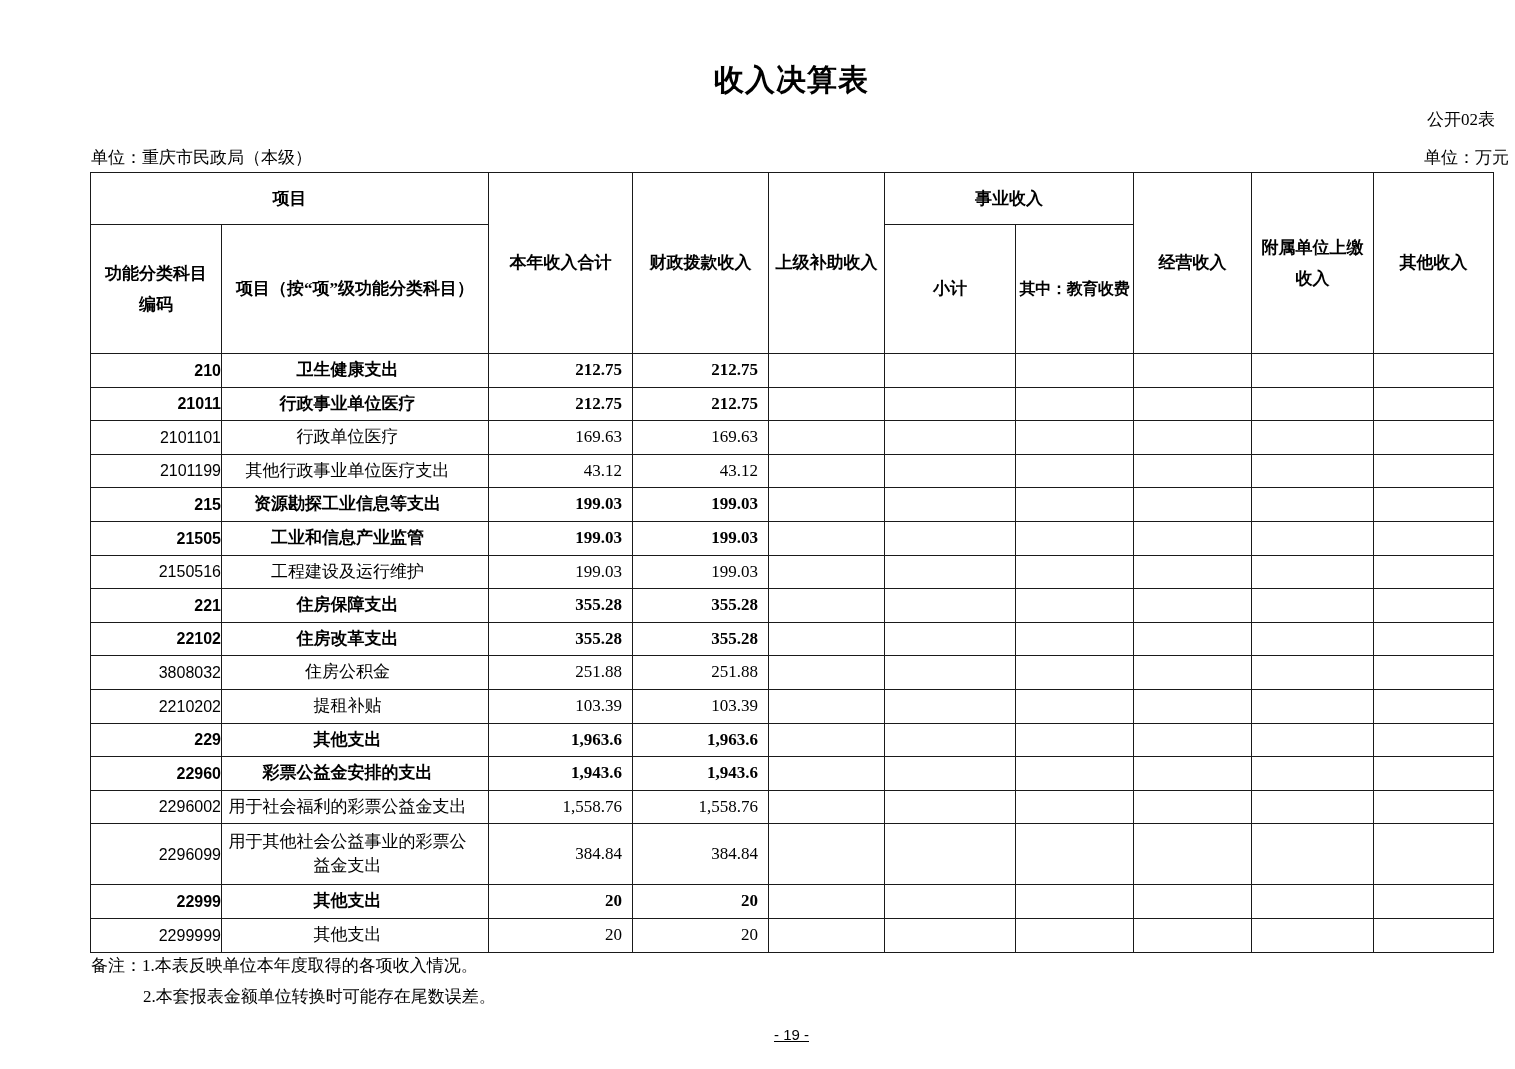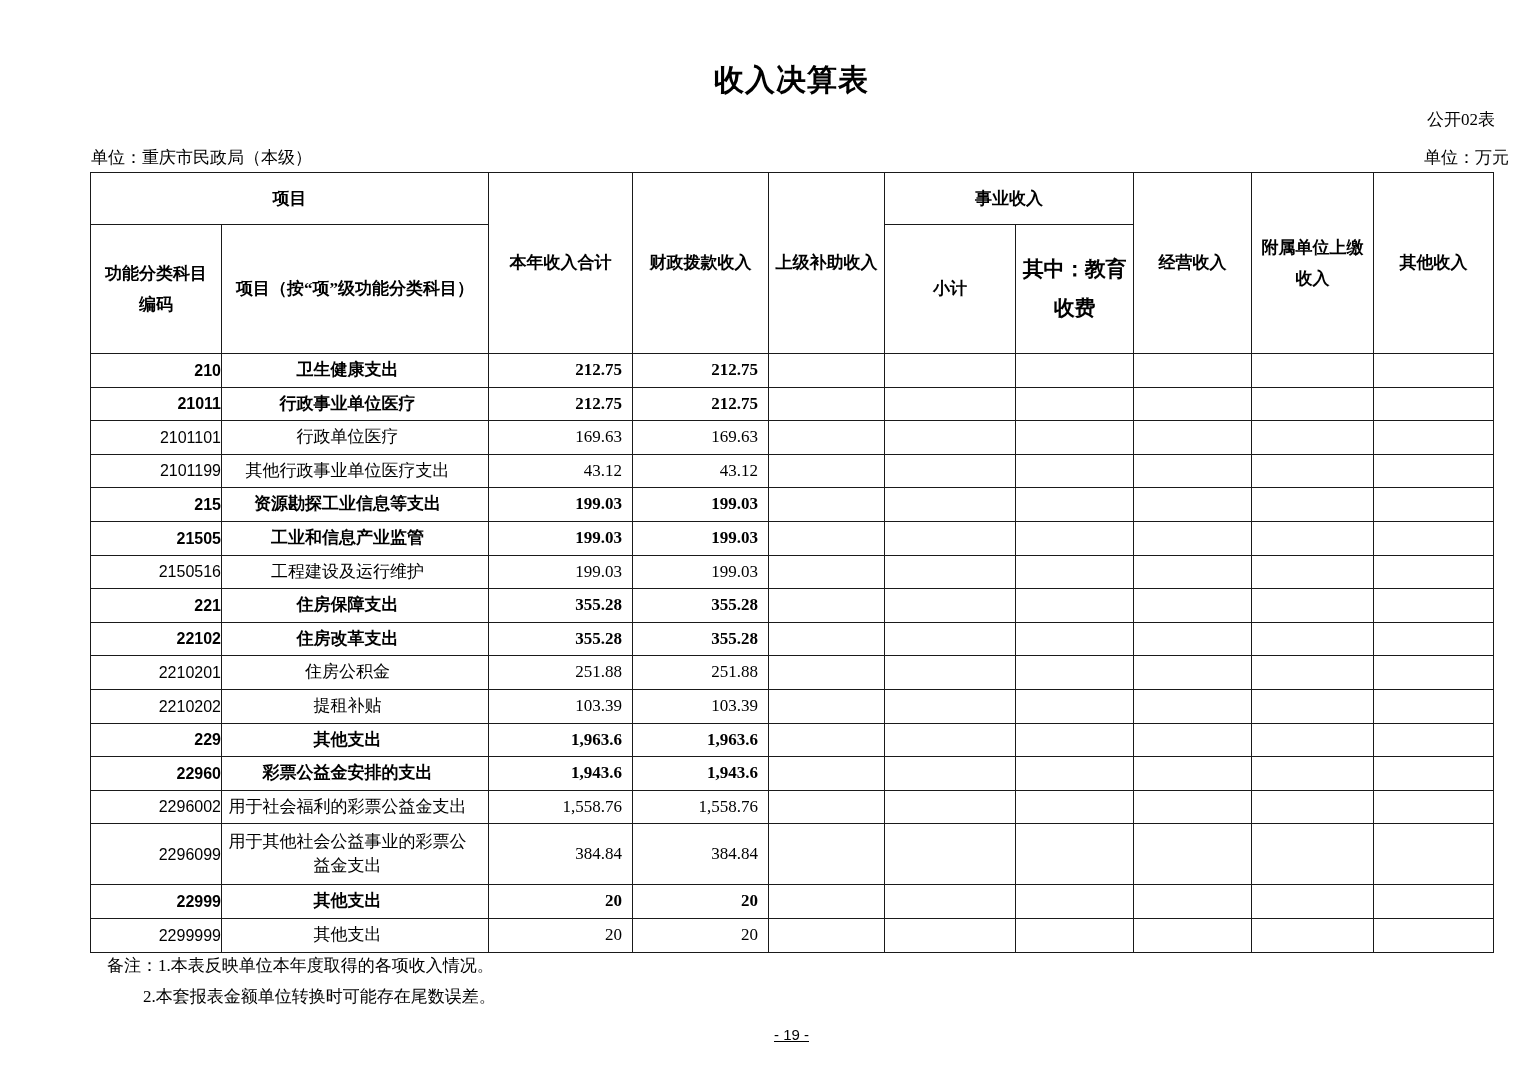--- a/index.html
+++ b/index.html
@@ -58,21 +58,21 @@
   thead th {
     font-size: 17px;
     font-weight: bold;
     text-align: center;
     line-height: 1.85;
     padding: 0 2px;
   }
   tr.h1 th { height: 52px; }
   tr.h2 th { height: 129px; }
   th.th-code { padding: 0 13px; }
-  th.th-edu { font-size: 21px; letter-spacing: -0.3px; padding: 0; margin-left: 14px; }
+  th.th-edu { font-size: 16px; letter-spacing: -0.3px; padding: 0; margin-left: 14px; }
   tbody td { height: 33.6px; line-height: 1.45; }
   tbody tr.tall td { height: 61px; }
   td.code {
     font-family: "Liberation Sans", "DejaVu Sans", sans-serif;
     font-size: 16px;
     text-align: right;
     padding-left: 5px;
   }
   td.item {
     font-size: 17px;
@@ -87,21 +87,21 @@
   }
   tbody tr.bold td { font-weight: bold; }
   .notes {
     position: absolute;
     left: 91px;
     top: 950px;
     font-size: 17px;
     line-height: 31px;
   }
   .note-line { white-space: nowrap; }
-  .note-line .note-label { display: inline-block; margin-left: 16px; }
+  .note-line .note-label { display: inline-block; }
   .note-line.indent { padding-left: 52px; }
   .page-number {
     position: absolute;
     top: 1026px;
     left: 90px;
     width: 1403px;
     text-align: center;
     font-size: 15px;
     font-family: "Liberation Sans", "DejaVu Sans", sans-serif;
     text-decoration: underline;
@@ -253,21 +253,21 @@
           <td class="num">355.28</td>
           <td class="num">355.28</td>
           <td class="num"></td>
           <td class="num"></td>
           <td class="num"></td>
           <td class="num"></td>
           <td class="num"></td>
           <td class="num"></td>
         </tr>
         <tr>
-          <td class="code">2210201</td>
+          <td class="code">3808032</td>
           <td class="item">住房公积金</td>
           <td class="num">251.88</td>
           <td class="num">251.88</td>
           <td class="num"></td>
           <td class="num"></td>
           <td class="num"></td>
           <td class="num"></td>
           <td class="num"></td>
           <td class="num"></td>
         </tr>

